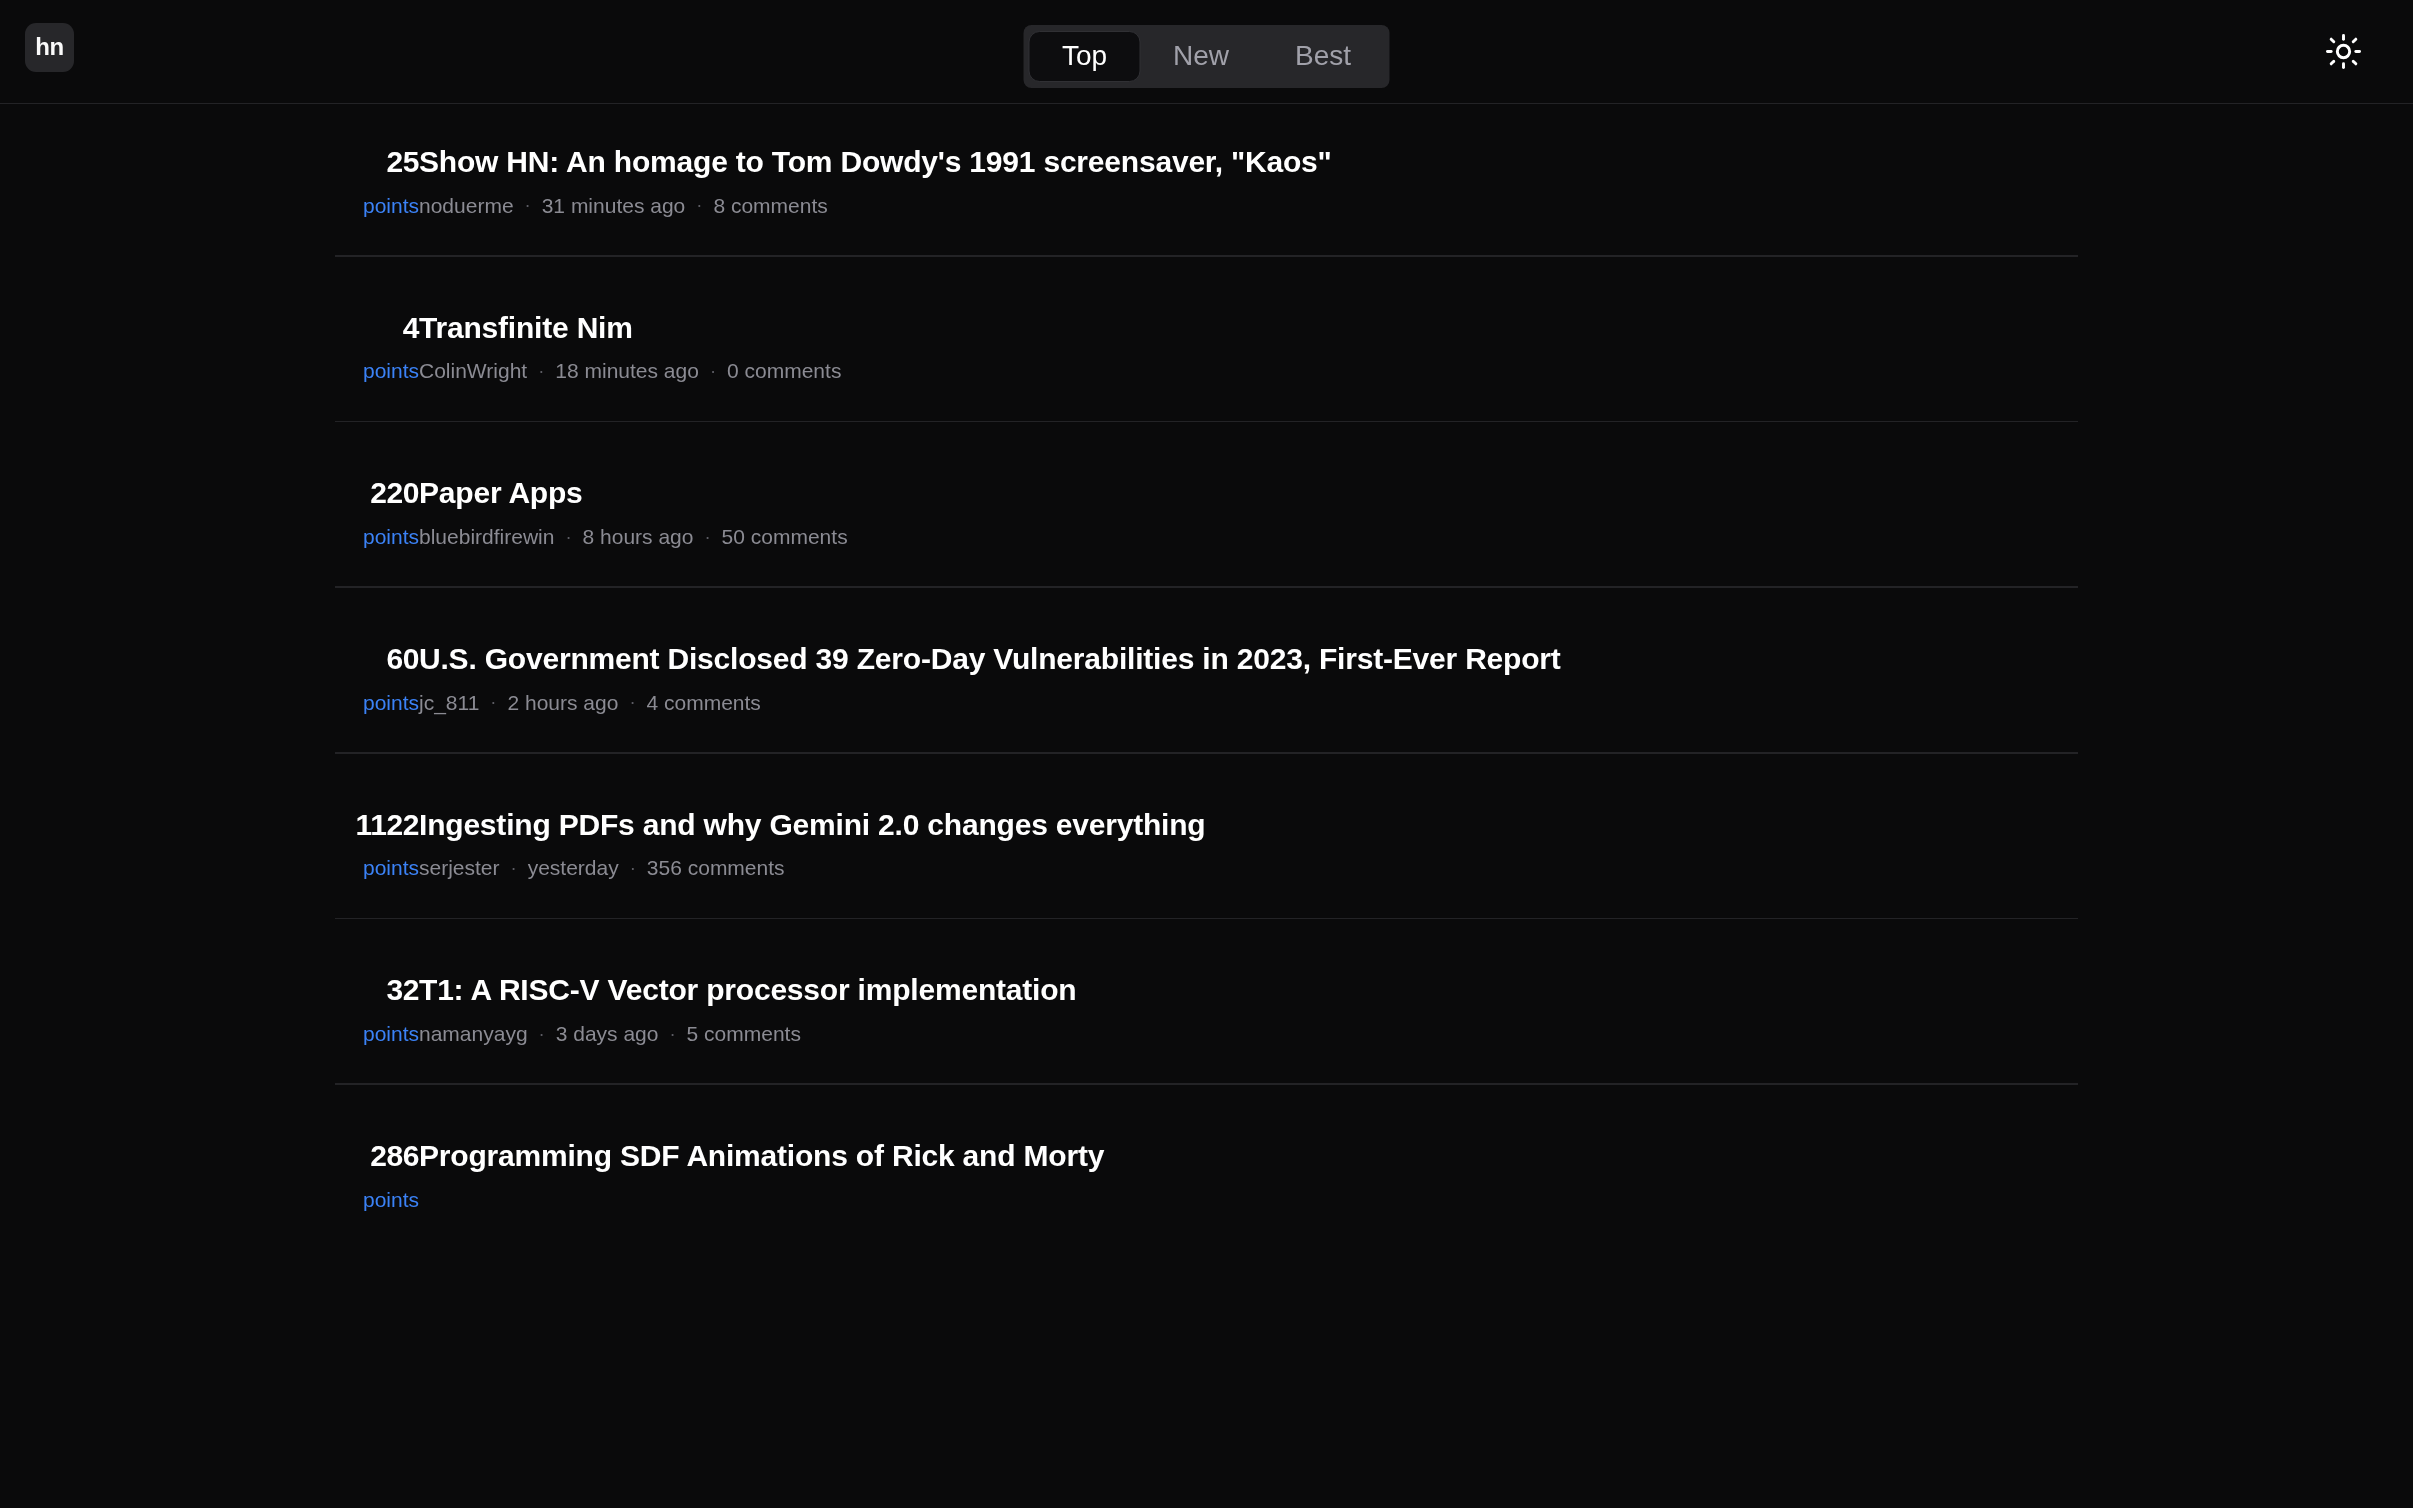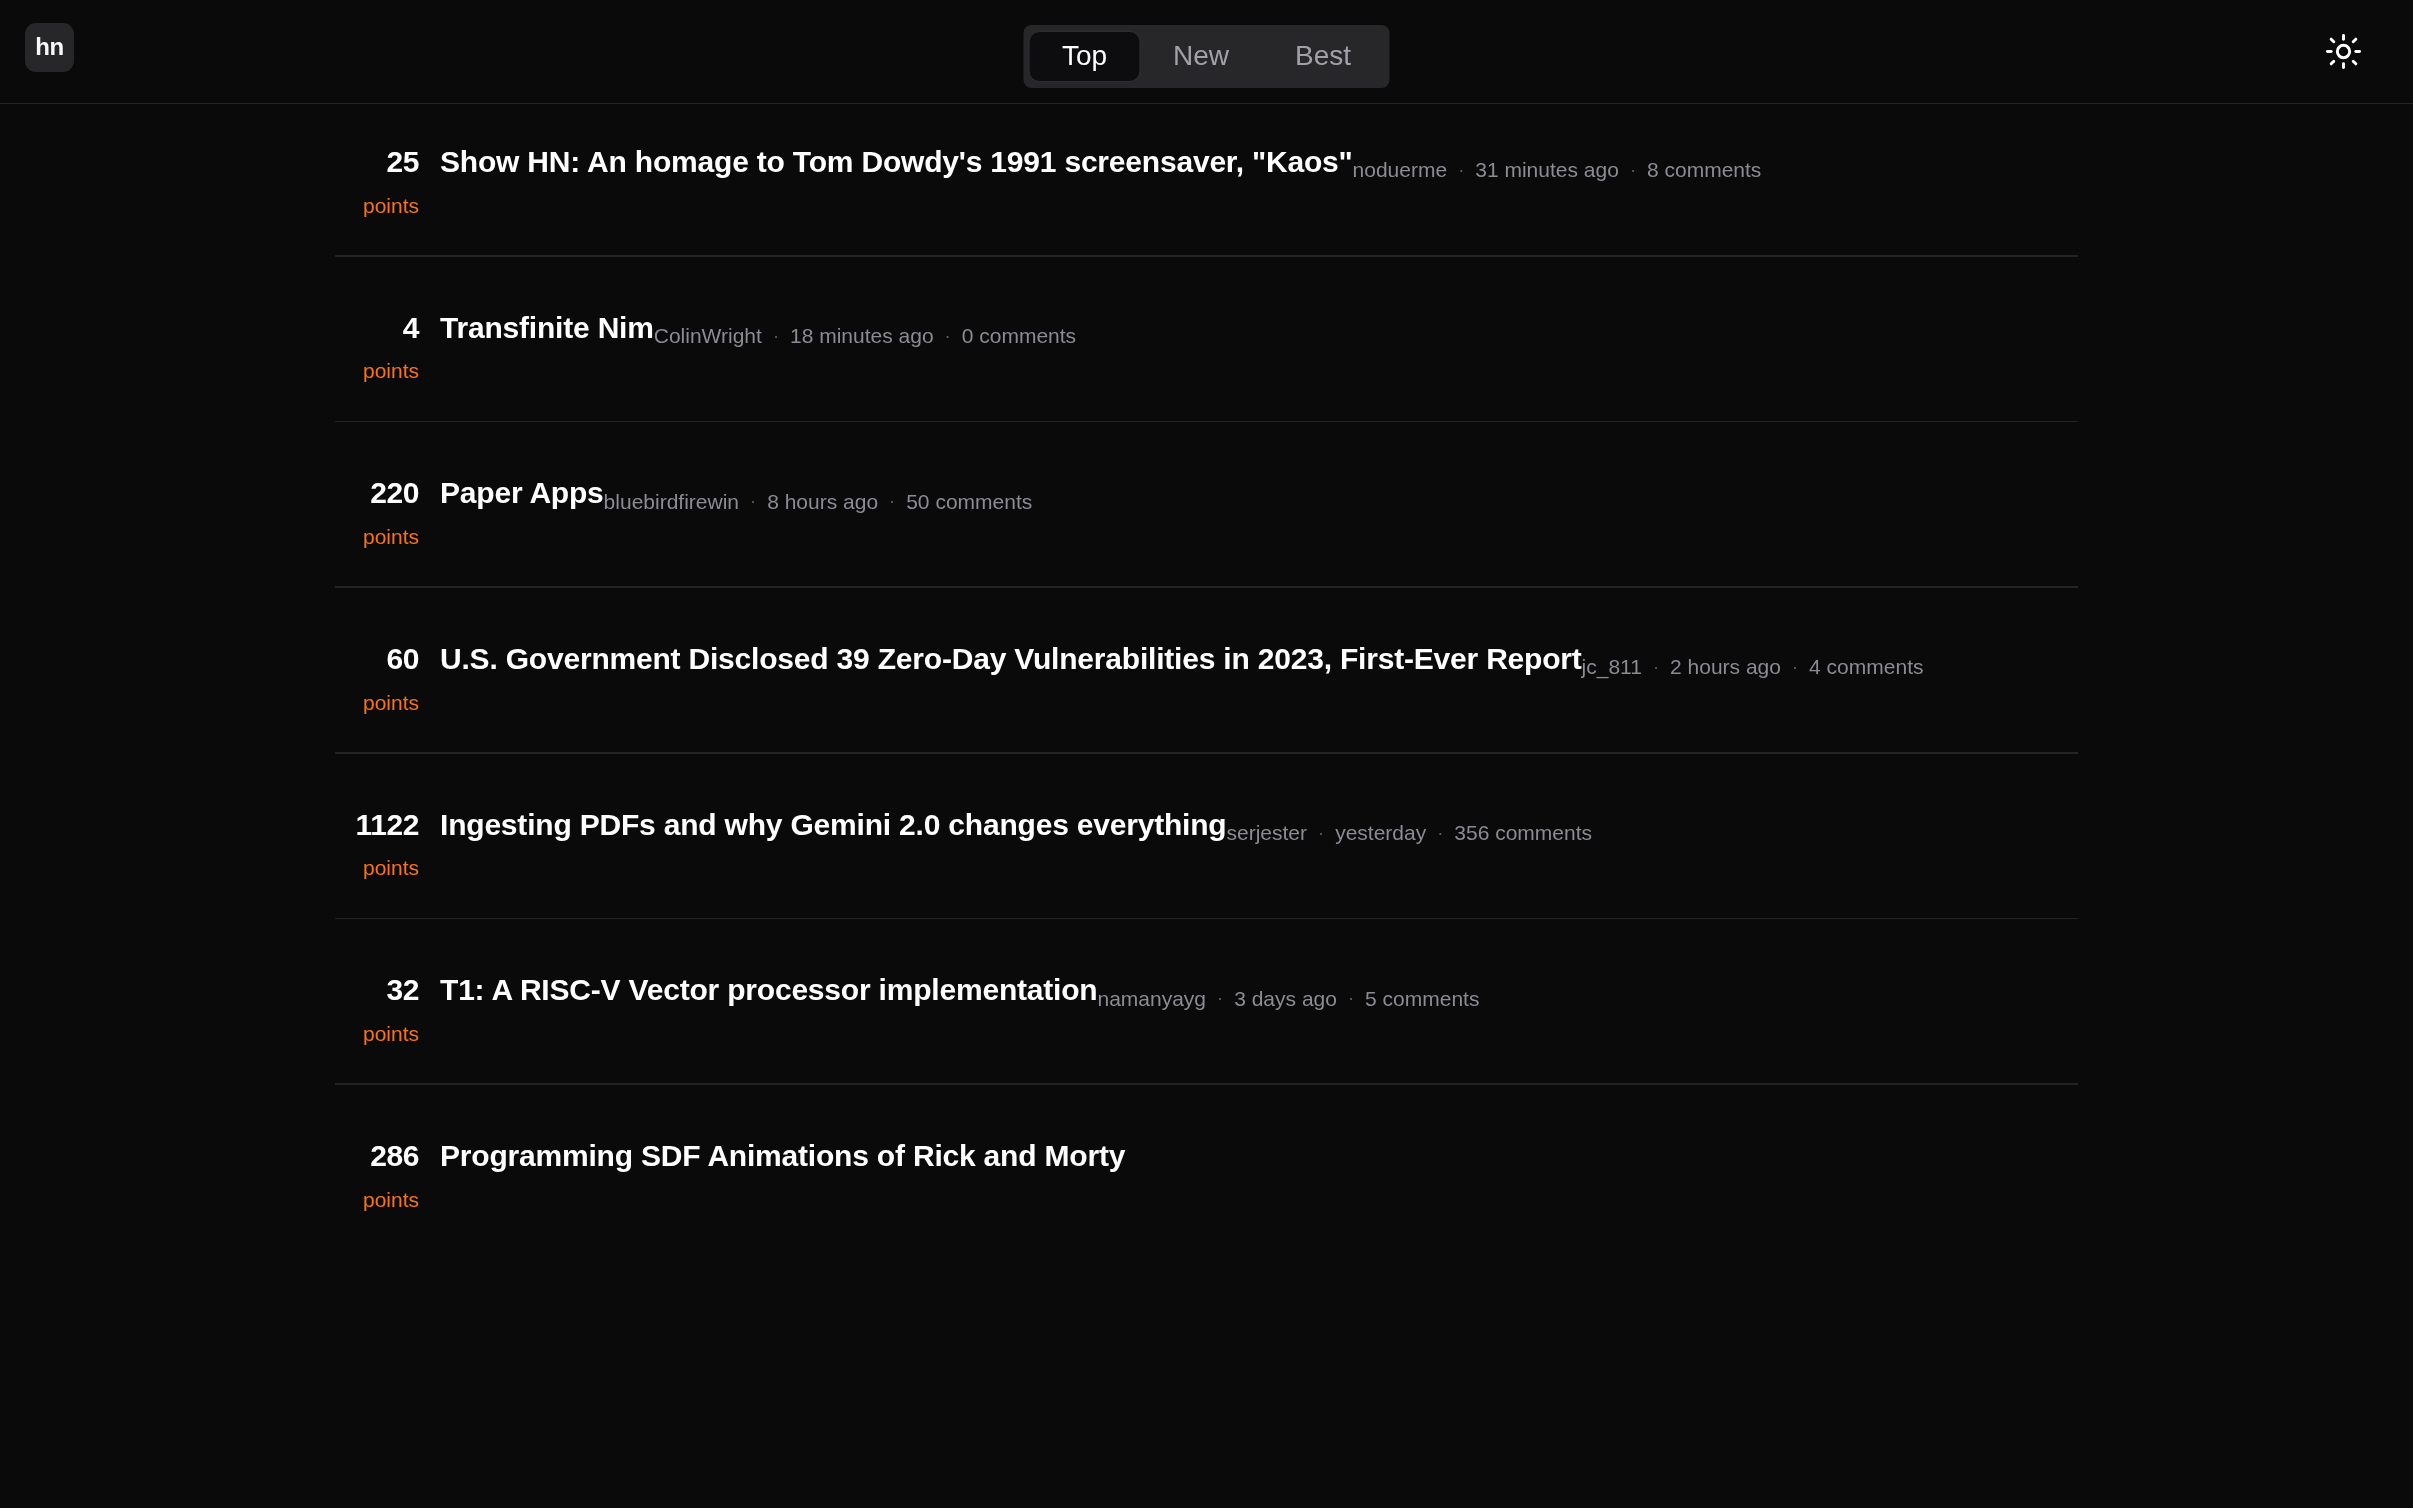--- a/index.html
+++ b/index.html
@@ -121,29 +121,29 @@
   .score {
     font-size: 30px;
     font-weight: 700;
     color: #ffffff;
     line-height: 1.18;
     letter-spacing: -0.4px;
   }
   .points-label {
     font-size: 21px;
     font-weight: 400;
-    color: #f97316;
+    color: #3b82f6;
     line-height: 1.2;
     margin-top: 13.4px;
     white-space: nowrap;
   }
 
   .body-col {
-    margin-left: 21px;
-    display: flex;
+    display: flex;
+    flex-direction: column;
     min-width: 0;
   }
   .title {
     font-size: 30px;
     font-weight: 700;
     color: #ffffff;
     line-height: 1.18;
     letter-spacing: -0.2px;
     white-space: nowrap;
     cursor: pointer;

